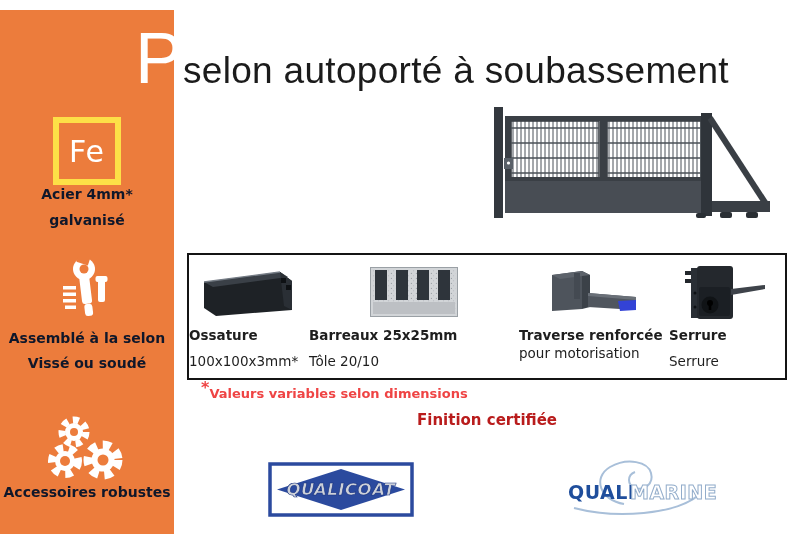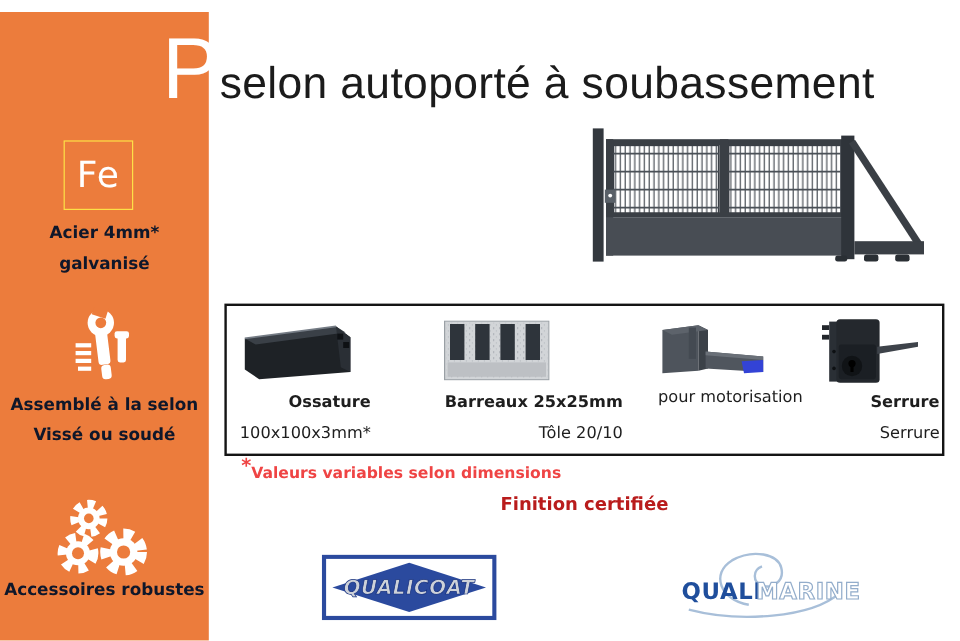--- a/index.html
+++ b/index.html
@@ -1,40 +1,40 @@
 <!DOCTYPE html>
 <html><head>
 <meta charset="utf-8">
 <style>
   html,body{margin:0;padding:0;background:#fff;}
   .canvas{position:relative;width:800px;height:534px;background:#ffffff;overflow:hidden;
           font-family:"DejaVu Sans","Liberation Sans",sans-serif;}
 
   
   .sidebar{position:absolute;left:0;top:10px;width:174px;height:524px;background:#EC7C3C;}
-  .fe-box{position:absolute;left:53px;top:107px;width:56px;height:56px;border:1px solid #fde047;
+  .fe-box{position:absolute;left:53px;top:107px;width:56px;height:56px;border:6px solid #fde047;
           display:flex;align-items:center;justify-content:center;color:#fff;font-size:30px;
           font-weight:400;letter-spacing:1px;}
   .sb-text{position:absolute;left:0;width:174px;text-align:center;color:#0f172a;
            font-weight:700;font-size:14px;}
   .sb-icon{position:absolute;}
 
   
   .title{position:absolute;left:135px;top:24px;display:flex;align-items:baseline;z-index:3;
          font-family:"Liberation Sans",sans-serif;white-space:nowrap;}
   .title-p{color:#ffffff;font-size:72px;line-height:0.95;font-weight:400;}
   .title-rest{color:#1b1b1b;font-size:37px;font-weight:400;letter-spacing:0.3px;}
 
   
   .gate{position:absolute;left:480px;top:100px;width:310px;height:125px;}
 
   
   .panel{position:absolute;left:187px;top:253px;width:600px;height:127px;border:2px solid #141414;
          box-sizing:border-box;background:#fff;display:flex;align-items:flex-start;padding-top:8px;}
-  .p-item{text-align:right;}
+  .p-item{text-align:left;}
   .p-item.c1{width:120px;} .p-item.c2{width:210px;} .p-item.c3{width:150px;} .p-item.c4{width:114px;}
   .p-img{height:58px;display:flex;align-items:center;justify-content:center;}
   .p-line1{font-size:13.5px;font-weight:700;color:#1e1e1e;margin-top:6px;}
   .p-line2{font-size:13.5px;font-weight:400;color:#1e1e1e;margin-top:10px;}
   .p-item.tight .p-line2{margin-top:2px;}
 
   
   .footnote{position:absolute;left:201px;top:383px;color:#ef4444;font-weight:700;}
   .footnote .star{font-size:16px;vertical-align:top;line-height:10px;}
   .footnote .fn-text{font-size:13px;}
@@ -184,20 +184,21 @@
         <svg width="100" height="54" viewBox="0 0 100 54">
           <polygon points="8,10 38,6 38,44 8,46" fill="#4E545C"></polygon>
           <polygon points="38,6 46,10 46,42 38,44" fill="#3B4148"></polygon>
           <polygon points="8,10 38,6 46,10 16,14" fill="#5D636B"></polygon>
           <rect x="30" y="8" width="6" height="26" fill="#444A52"></rect>
           <polygon points="44,28 92,32 92,45 44,42" fill="#50565E"></polygon>
           <polygon points="44,28 92,32 92,35 44,31" fill="#6A7078"></polygon>
           <polygon points="74,36 92,35 92,45 76,46" fill="#3343D6"></polygon>
         </svg>
       </div>
+      <div class="p-line1">Traverse renforcée</div>
       <div class="p-line2">pour motorisation</div>
     </div>
 
     <div class="p-item c4">
       <div class="p-img">
         <svg width="86" height="58" viewBox="0 0 86 58">
           <rect x="2" y="8" width="6" height="4" fill="#23272C"></rect>
           <rect x="2" y="16" width="6" height="4" fill="#23272C"></rect>
           <rect x="8" y="5" width="8" height="50" fill="#2A2F35"></rect>
           <rect x="14" y="3" width="36" height="53" rx="3" fill="#24282D"></rect>

